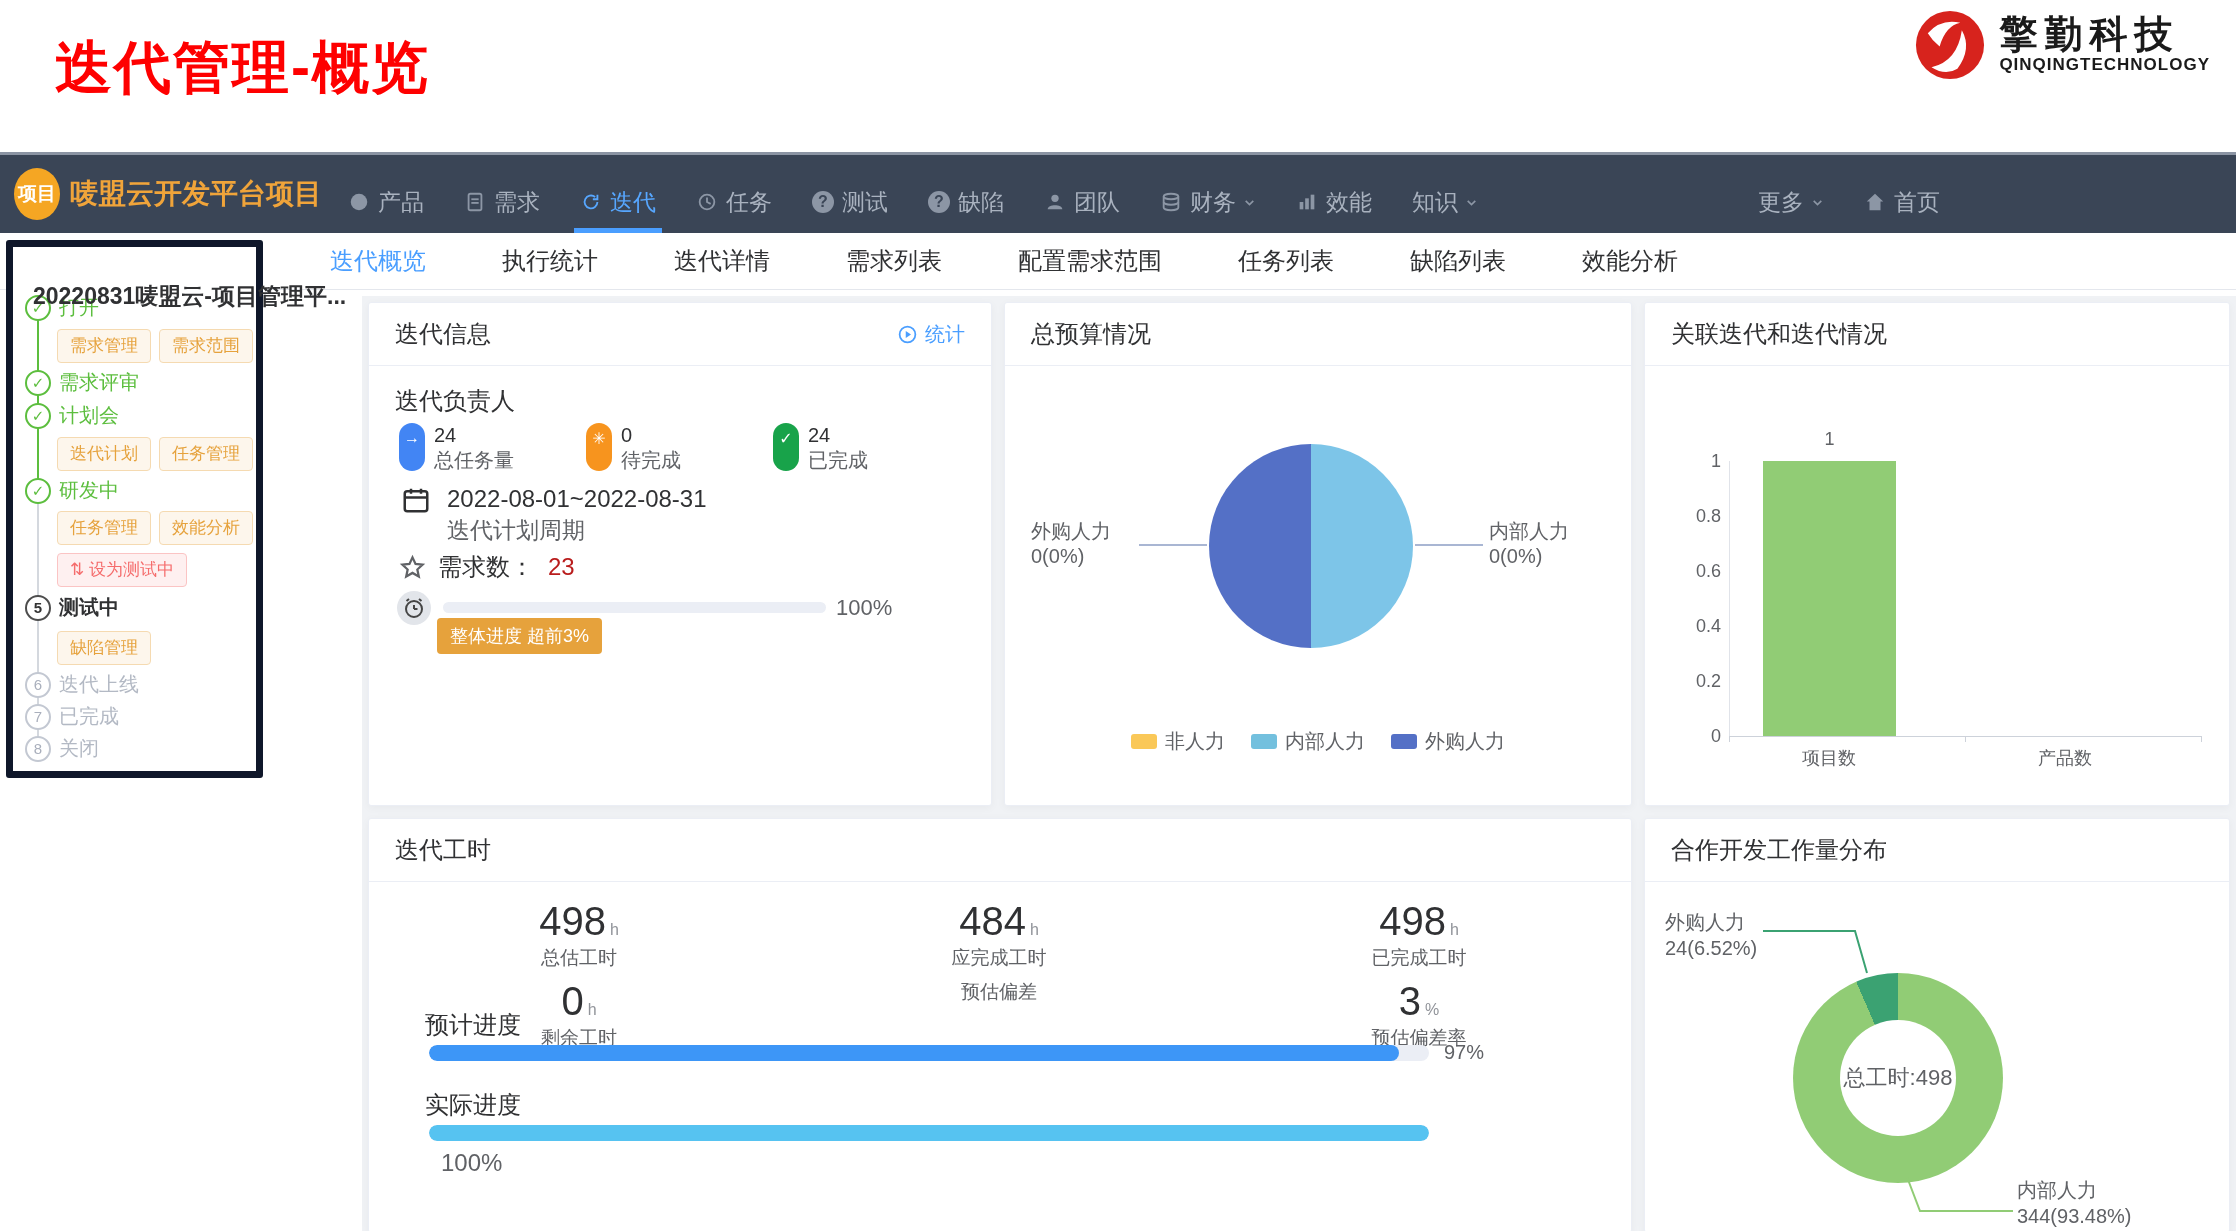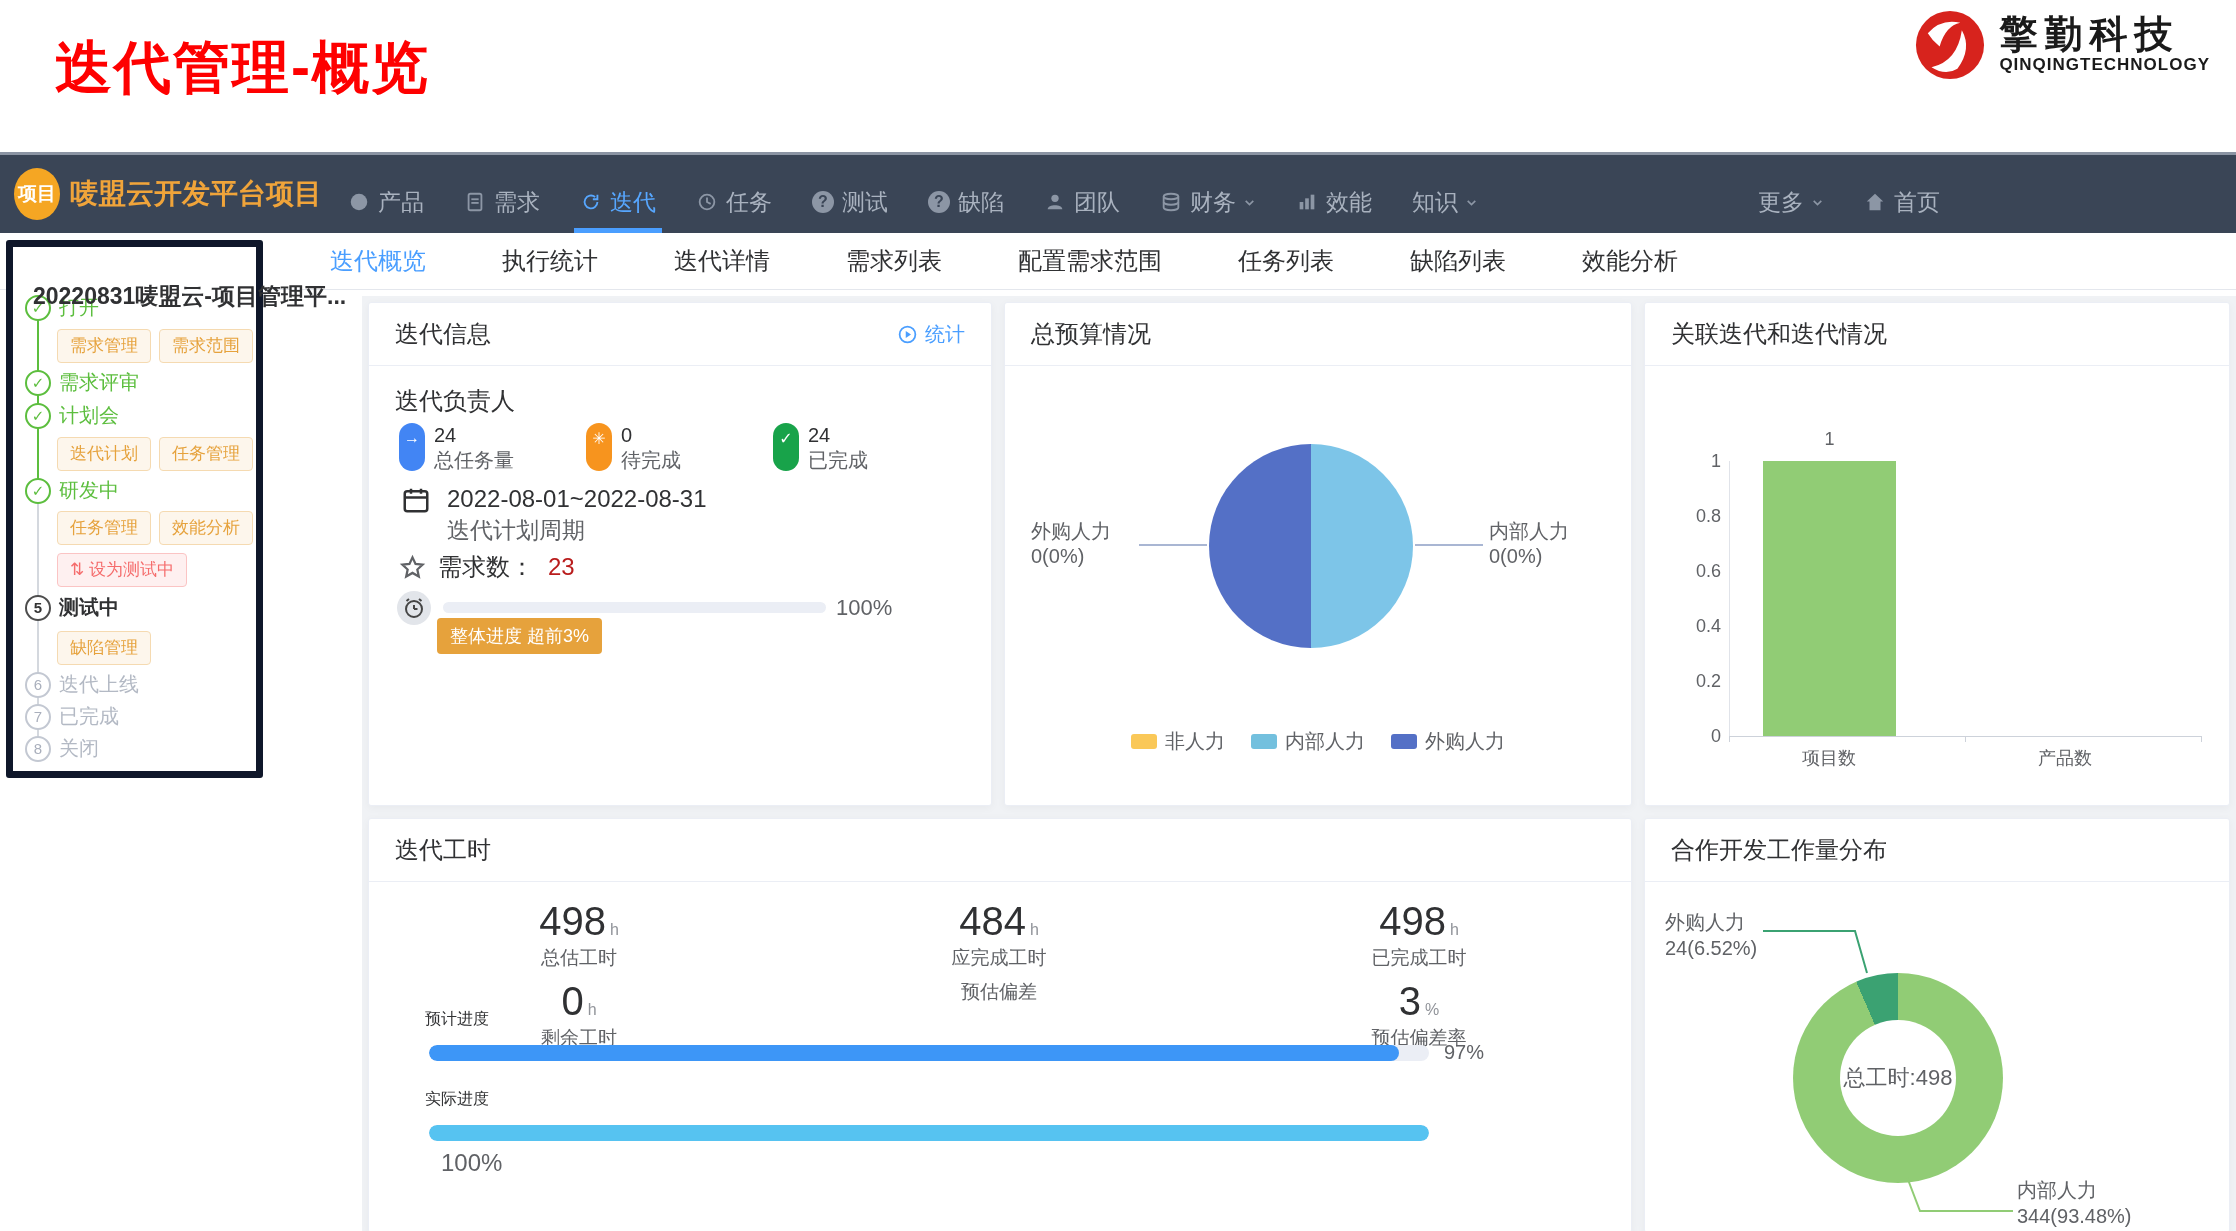--- a/index.html
+++ b/index.html
@@ -110,21 +110,21 @@
   .bar-slot{position:absolute;left:118px;top:158px;width:133px;height:275px;display:flex;align-items:flex-end;}
   .bar{width:100%;background:#91CC75;}
   .bar-value{position:absolute;left:118px;width:133px;top:126px;text-align:center;font-size:18px;color:#606266;}
   .xlabel{position:absolute;top:443px;width:140px;text-align:center;font-size:18px;color:#606266;}
   
   .hours-stats{position:absolute;left:0;top:80px;width:100%;display:flex;}
   .hcol{width:420px;text-align:center;}
   .hnum{font-size:40px;color:#303133;line-height:1.1;}
   .hunit{font-size:16px;color:#909399;margin-left:4px;}
   .hlab{font-size:19px;color:#606266;margin-top:2px;margin-bottom:8px;}
-  .dprog-label{position:absolute;left:56px;font-size:16px;color:#303133;}
+  .dprog-label{position:absolute;left:56px;font-size:24px;color:#303133;}
   .dbar-track{position:absolute;left:60px;width:1000px;height:16px;border-radius:8px;background:#EBEEF5;overflow:hidden;}
   .dbar-fill{height:100%;border-radius:8px;}
   .fill-blue{background:#3D96F7;}
   .fill-cyan{background:#56C3F1;}
   .dbar-pct{position:absolute;font-size:20px;color:#606266;}
   
   .donut{position:absolute;left:148px;top:154px;width:210px;height:210px;border-radius:50%;}
   .donut-hole{position:absolute;left:47px;top:47px;width:116px;height:116px;border-radius:50%;background:#fff;
               display:flex;align-items:center;justify-content:center;}
   .donut-center{font-size:22px;color:#606266;}

